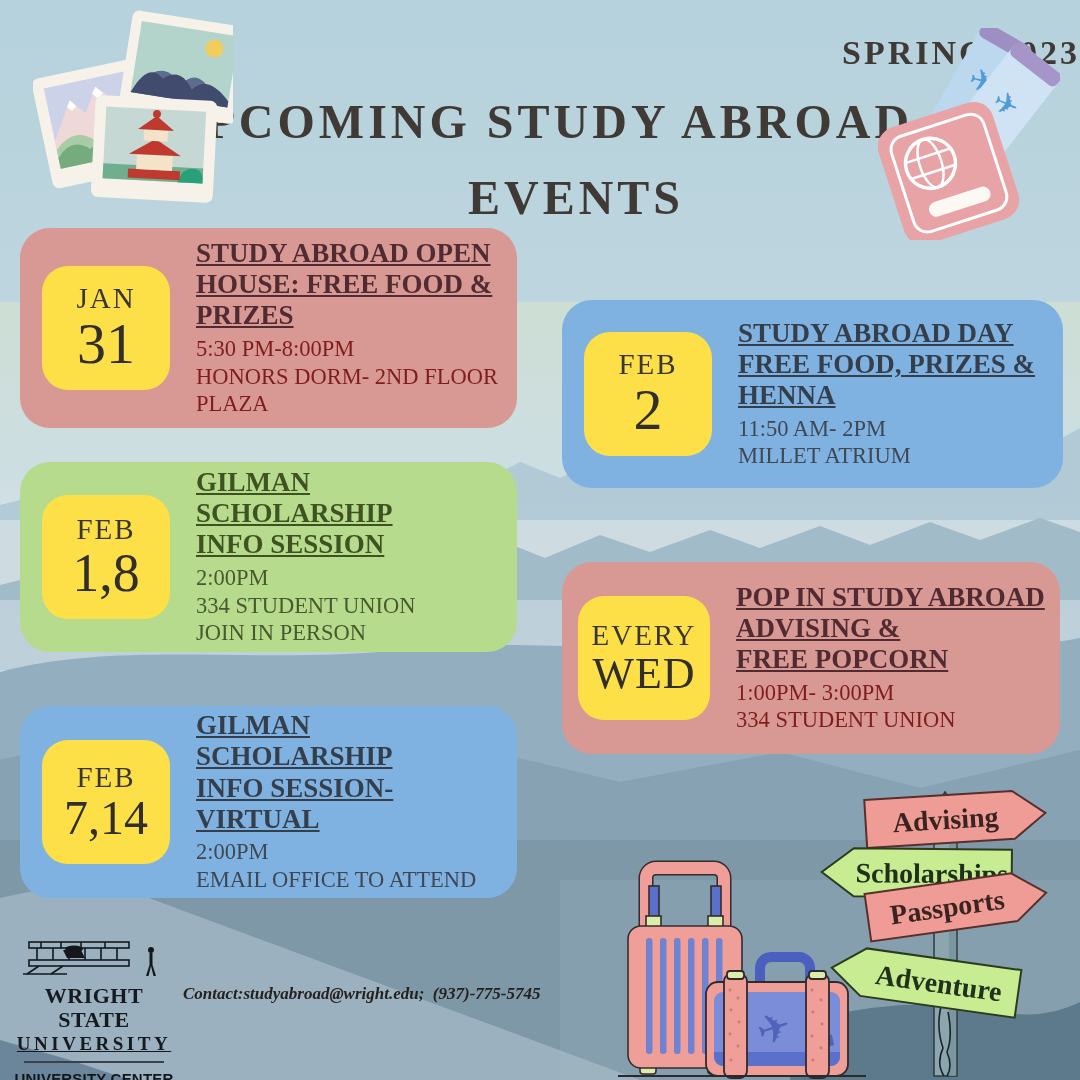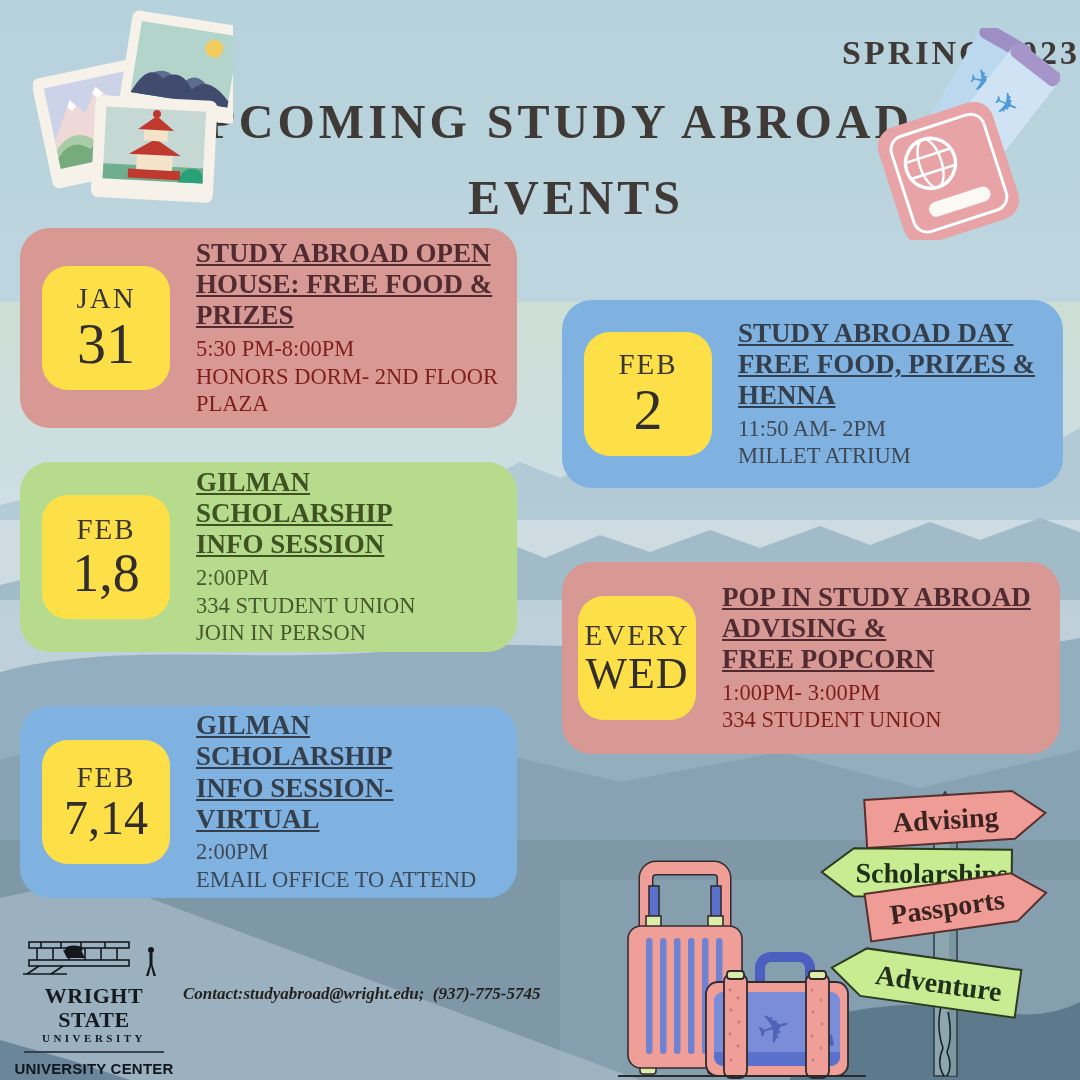--- a/index.html
+++ b/index.html
@@ -17,39 +17,39 @@
     font-size:48px;font-weight:700;letter-spacing:4px;color:#403a37;}
   .title-1{top:94px;}
   .title-2{top:170px;margin-left:36px;}
   
   .card{position:absolute;border-radius:30px;display:flex;align-items:center;}
   .card-pink{background:#d89893;}
   .card-blue{background:#80b2e1;}
   .card-green{background:#b7db8d;}
   .datebox{flex:0 0 auto;width:128px;height:124px;margin-left:22px;border-radius:26px;
     background:#fde047;display:flex;flex-direction:column;justify-content:center;align-items:center;}
-  .datebox.wide{width:118px;margin-left:16px;}
+  .datebox.wide{width:132px;margin-left:16px;}
   .date-top{font-size:29px;letter-spacing:2px;color:#3a3633;line-height:1.05;}
   .date-bottom{font-size:58px;color:#312e2c;line-height:1.0;margin-top:2px;}
   .date-bottom.sz-md{font-size:54px;}
   .date-bottom.sz-sm{font-size:48px;}
   .date-bottom.sz-wed{font-size:44px;letter-spacing:1px;}
   .card-body{margin-left:26px;margin-right:8px;}
   .card-title{font-size:27px;font-weight:700;line-height:1.16;white-space:pre-line;text-decoration:underline;}
   .card-details{font-size:22.5px;line-height:1.24;white-space:pre-line;margin-top:3px;}
   .card-pink .card-title{color:#502c32;}
   .card-pink .card-details{color:#7f1d1d;}
   .card-blue .card-title{color:#353f4c;}
   .card-blue .card-details{color:#3d4854;}
   .card-green .card-title{color:#3f5222;}
   .card-green .card-details{color:#48592e;}
   
   .logo{position:absolute;left:8px;top:936px;width:172px;text-align:center;color:#141a1f;}
   .logo-name1{font-size:22px;font-weight:700;letter-spacing:0.5px;line-height:1.1;}
-  .logo-name2{font-size:11px;font-weight:600;letter-spacing:3.5px;line-height:1.25;}
+  .logo-name2{font-size:19px;font-weight:600;letter-spacing:3.5px;line-height:1.25;text-decoration:underline;}
   .logo-rule{height:2px;background:#39424a;margin:5px 16px 7px 16px;}
   .logo-dept{font-family:"Liberation Sans","DejaVu Sans",sans-serif;font-weight:700;color:#10161b;}
   .dept-1{font-size:15px;letter-spacing:0.2px;line-height:1.15;}
   .dept-2{font-size:16.5px;line-height:1.1;}
   
   .contact{position:absolute;left:183px;top:984px;font-size:17px;font-weight:700;
     color:#24211e;white-space:pre;font-style:italic;}
   .illus{position:absolute;}
 </style>
 </head>

